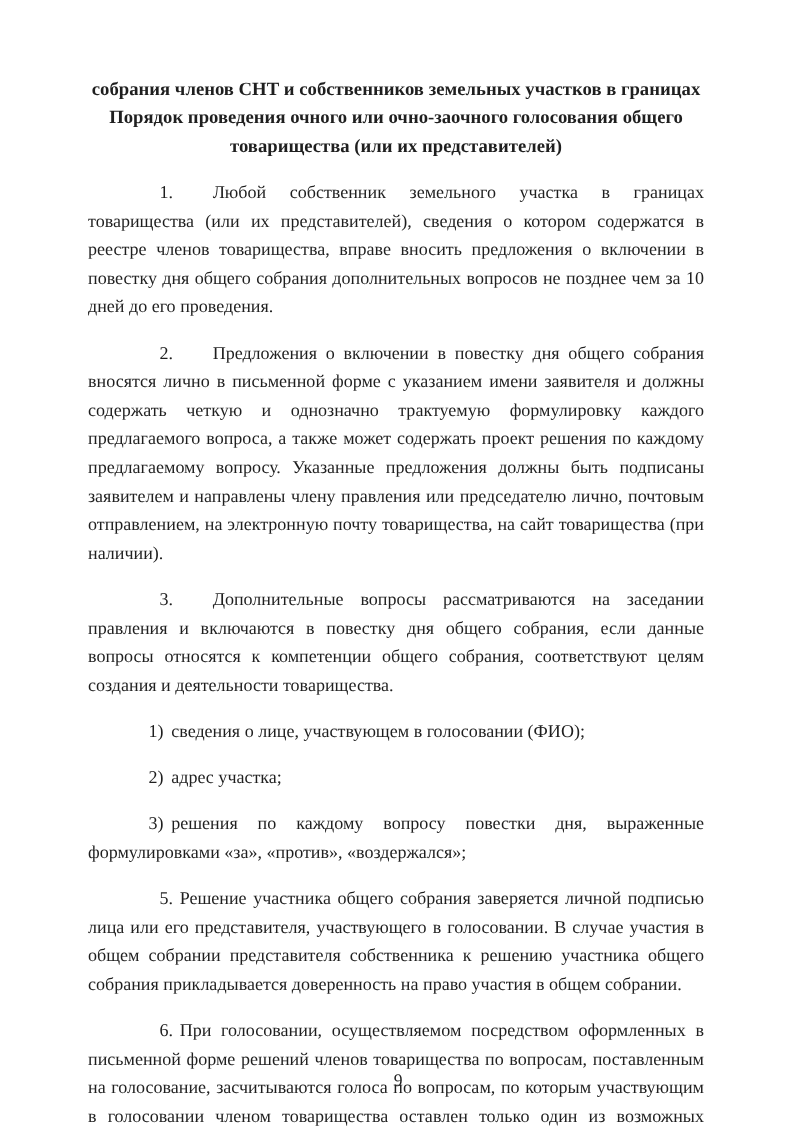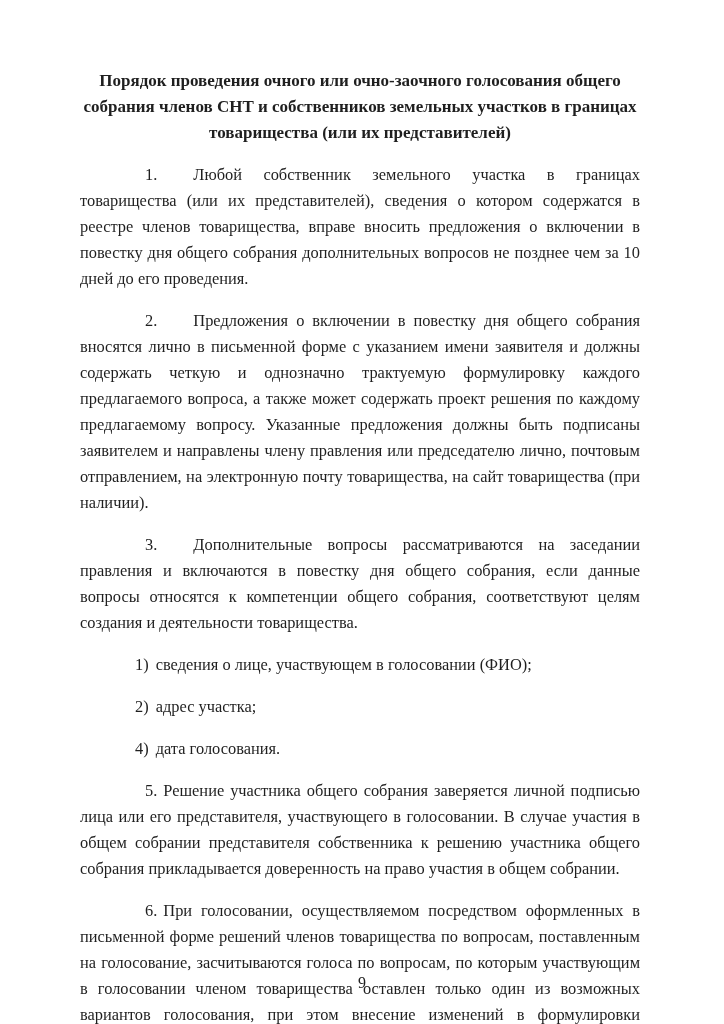--- a/index.html
+++ b/index.html
@@ -58,40 +58,40 @@
     font-size: 16px;
     color: #1f1f1f;
   }
 </style>
 </head>
 <body>
 
 <div class="page">
 
   <div class="doc-title">
+    <div class="title-line">собрания членов СНТ и собственников земельных участков в границах</div>
     <div class="title-line">Порядок проведения очного или очно-заочного голосования общего</div>
-    <div class="title-line">собрания членов СНТ и собственников земельных участков в границах</div>
     <div class="title-line">товарищества (или их представителей)</div>
   </div>
 
   <div class="doc-body">
 
     <p class="para tabbed"><span class="pnum">1.</span><span class="tab"></span><span class="ptext">Любой собственник земельного участка в границах товарищества (или их представителей), сведения о котором содержатся в реестре членов товарищества, вправе вносить предложения о включении в повестку дня общего собрания дополнительных вопросов не позднее чем за 10 дней до его проведения.</span></p>
 
     <p class="para tabbed"><span class="pnum">2.</span><span class="tab"></span><span class="ptext">Предложения о включении в повестку дня общего собрания вносятся лично в письменной форме с указанием имени заявителя и должны содержать четкую и однозначно трактуемую формулировку каждого предлагаемого вопроса, а также может содержать проект решения по каждому предлагаемому вопросу. Указанные предложения должны быть подписаны заявителем и направлены члену правления или председателю лично, почтовым отправлением, на электронную почту товарищества, на сайт товарищества (при наличии).</span></p>
 
     <p class="para tabbed"><span class="pnum">3.</span><span class="tab"></span><span class="ptext">Дополнительные вопросы рассматриваются на заседании правления и включаются в повестку дня общего собрания, если данные вопросы относятся к компетенции общего собрания, соответствуют целям создания и деятельности товарищества.</span></p>
 
 
     <p class="para list"><span class="lnum">1)</span><span class="ptext">сведения о лице, участвующем в голосовании (ФИО);</span></p>
 
     <p class="para list"><span class="lnum">2)</span><span class="ptext">адрес участка;</span></p>
 
+    <p class="para list"><span class="lnum">3)</span><span class="ptext">решения по каждому вопросу повестки дня, выраженные формулировками «за», «против», «воздержался»;</span></p>
 
-    <p class="para list"><span class="lnum">4)</span><span class="ptext">дата голосования.</span></p>
 
     <p class="para spaced"><span class="pnum">5.</span><span class="ptext">Решение участника общего собрания заверяется личной подписью лица или его представителя, участвующего в голосовании. В случае участия в общем собрании представителя собственника к решению участника общего собрания прикладывается доверенность на право участия в общем собрании.</span></p>
 
     <p class="para spaced"><span class="pnum">6.</span><span class="ptext">При голосовании, осуществляемом посредством оформленных в письменной форме решений членов товарищества по вопросам, поставленным на голосование, засчитываются голоса по вопросам, по которым участвующим в голосовании членом товарищества оставлен только один из возможных вариантов голосования, при этом внесение изменений в формулировки вопросов при голосовании не допускается.</span></p>
 
   </div>
 
   <div class="page-number">9</div>
 
 </div>

